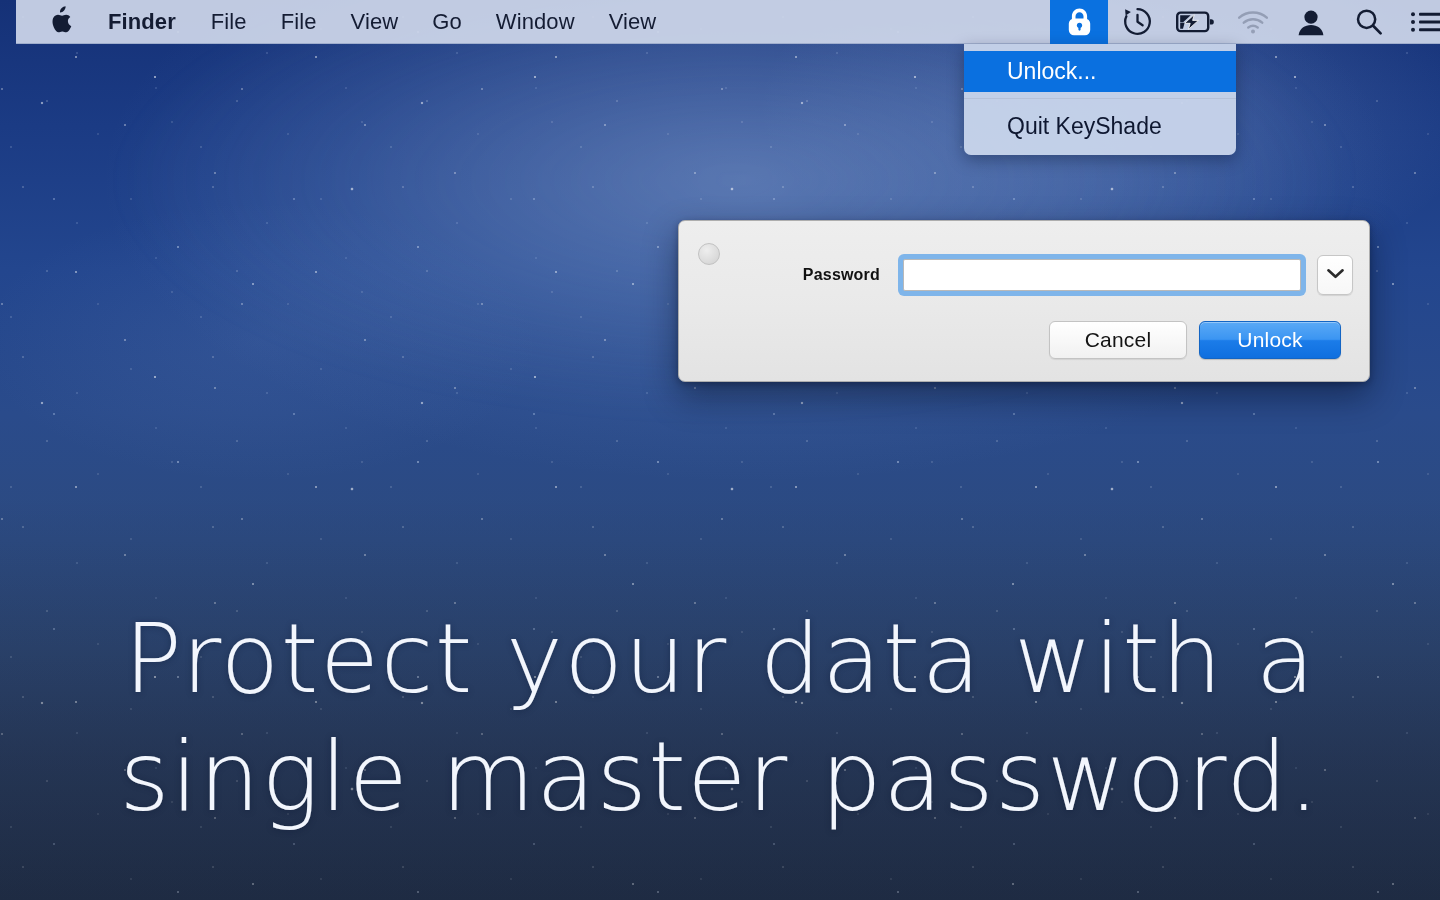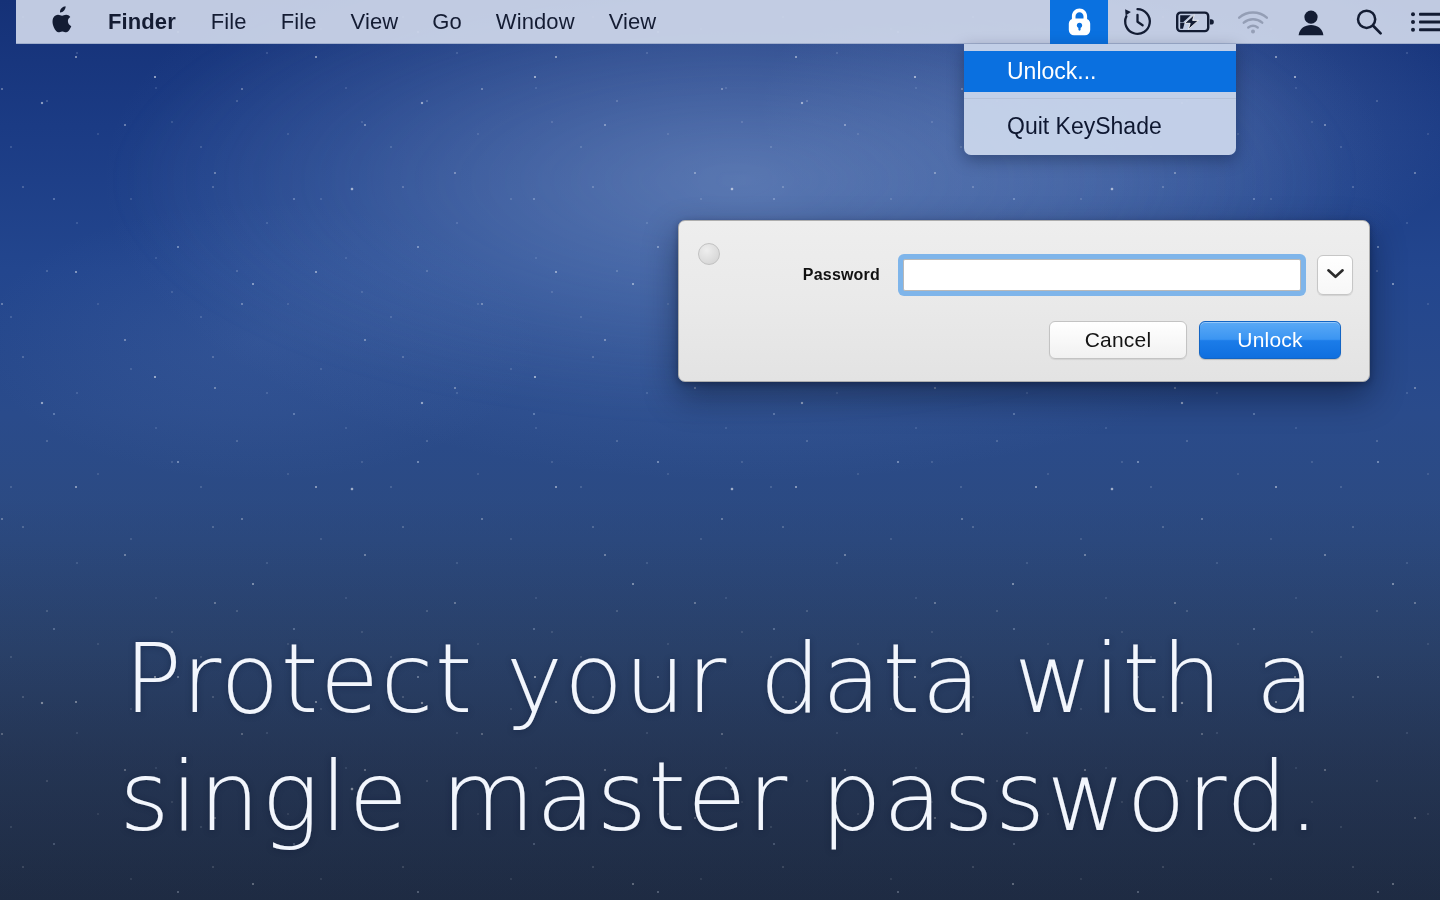--- a/index.html
+++ b/index.html
@@ -286,21 +286,21 @@
     background: linear-gradient(180deg, #5aa9f6 0%, #3b95f2 48%, #1b7ce9 52%, #0f6fdf 100%);
     border: 1px solid #1365c4;
     color: #ffffff;
     box-shadow: 0 1px 1px rgba(0,0,0,0.18), inset 0 1px 0 rgba(255,255,255,0.35);
   }
 
   
   #tagline {
     position: absolute;
     left: 0;
-    top: 620px;
+    top: 600px;
     width: 1440px;
     text-align: center;
     z-index: 10;
     pointer-events: none;
   }
   .tagline-line {
     font-family: "DejaVu Sans", sans-serif;
     font-weight: 100;
     font-size: 96px;
     line-height: 118px;

